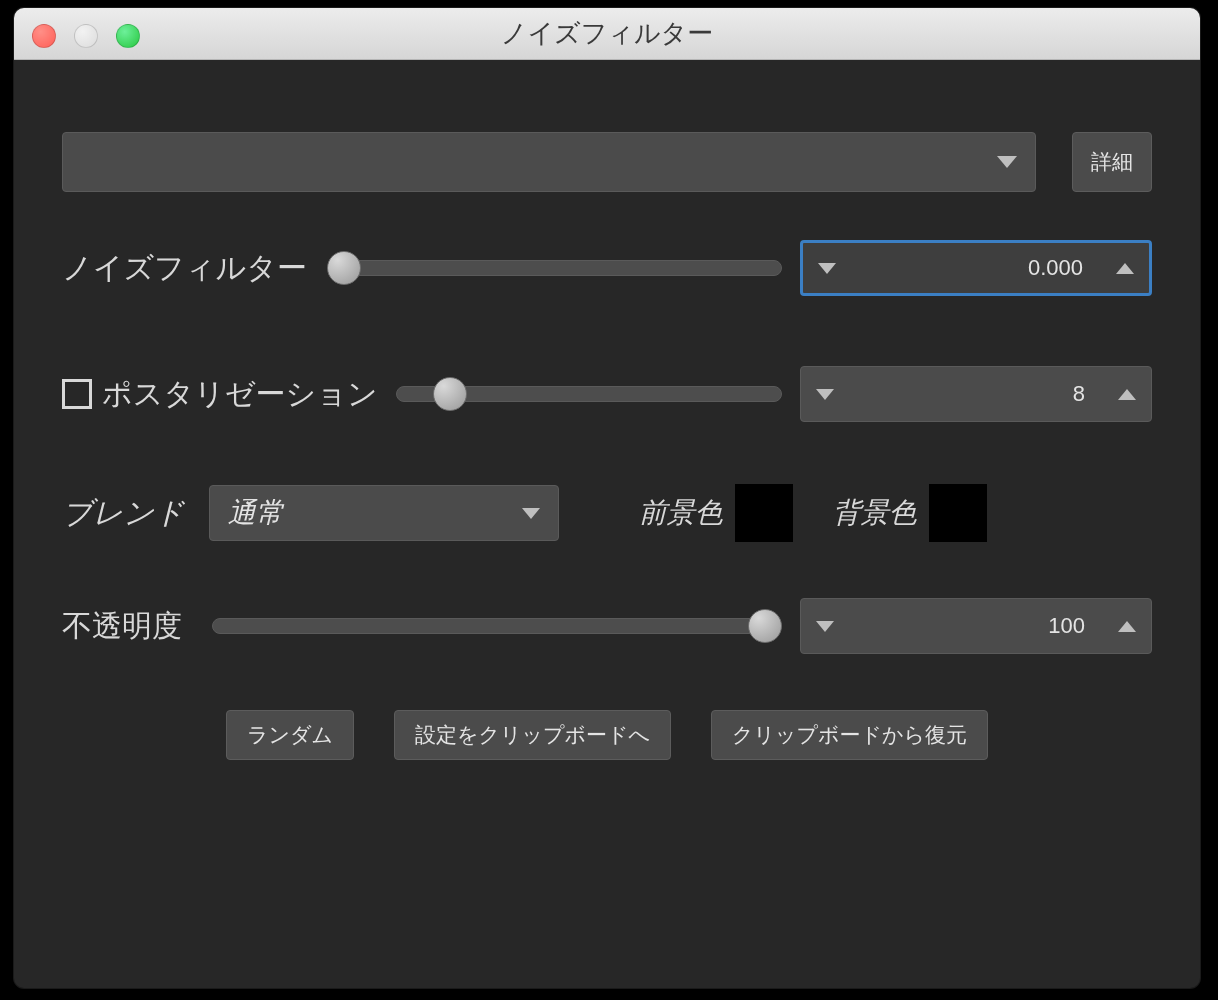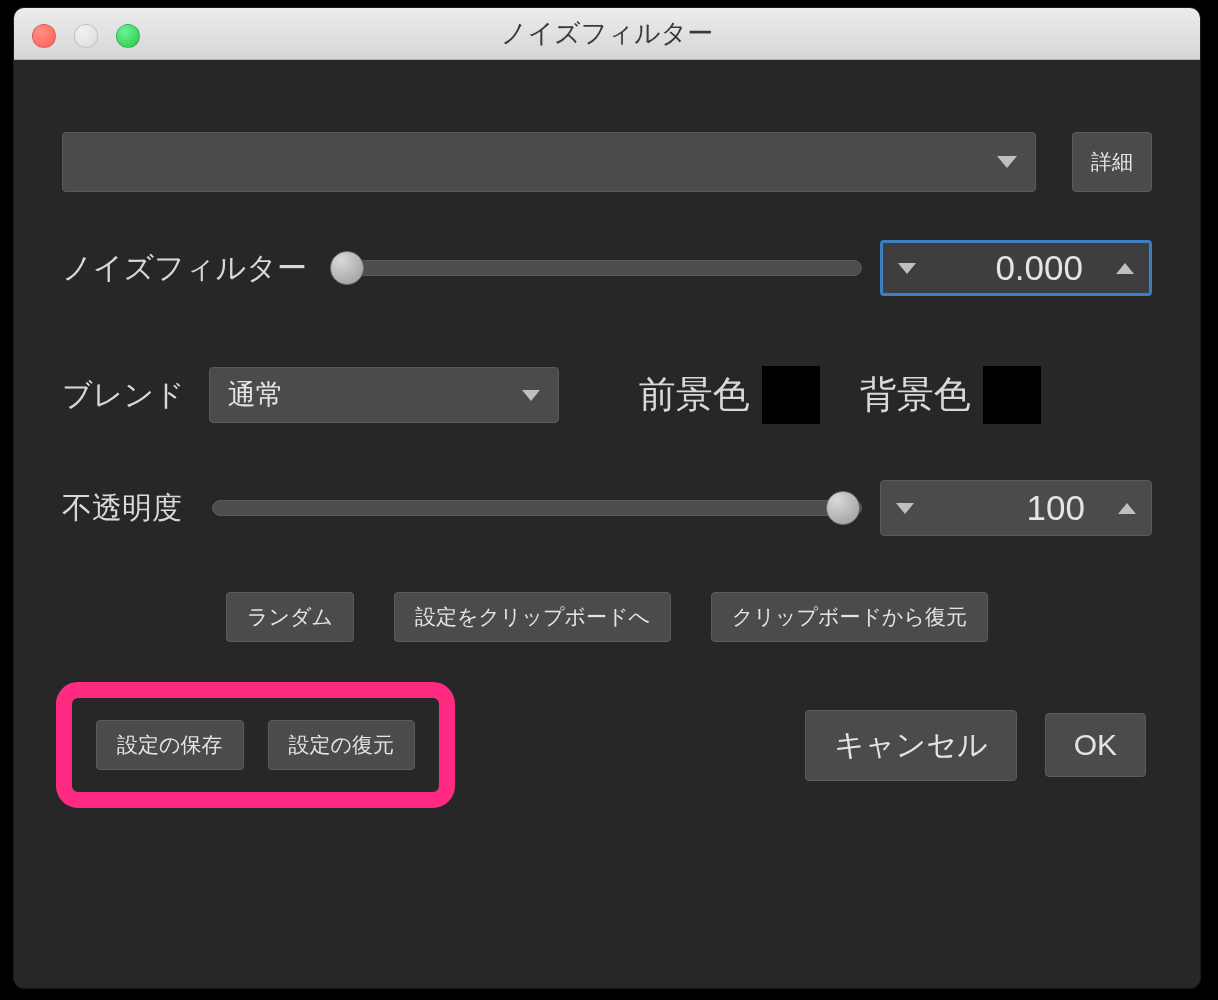--- a/index.html
+++ b/index.html
@@ -46,43 +46,43 @@
     position: absolute; left: 0; right: 0; height: 16px; top: 50%; transform: translateY(-50%);
     background: #4d4d4d; border-radius: 8px; border: 1px solid #5a5a5a;
   }
   .thumb {
     position: absolute; width: 34px; height: 34px; border-radius: 50%;
     background: radial-gradient(circle at 30% 25%, #d9d9d9, #989898);
     top: 50%; transform: translate(-50%,-50%);
     border: 1px solid #6e6e6e;
   }
   .spin {
-    width: 272px; height: 56px; background: #4b4b4b; border: 1px solid #5a5a5a;
+    width: 352px; height: 56px; background: #4b4b4b; border: 1px solid #5a5a5a;
     border-radius: 4px; display: flex; align-items: center;
-    color: #e4e4e4; font-size: 35px;
+    color: #e4e4e4; font-size: 22px;
   }
   .spin.focused { border: 3px solid #3b7fc4; background: #3e3e3e; }
   .spin .dec, .spin .inc {
     width: 48px; height: 100%; display: flex; align-items: center; justify-content: center;
     cursor: pointer; color: #c0c0c0;
   }
   .spin .val { flex: 1; text-align: right; padding-right: 18px; }
   .mini-caret-down { width:0;height:0;border-left:9px solid transparent;border-right:9px solid transparent;border-top:11px solid #bfbfbf; }
   .mini-caret-up { width:0;height:0;border-left:9px solid transparent;border-right:9px solid transparent;border-bottom:11px solid #bfbfbf; }
   .checkbox {
     width: 30px; height: 30px; border: 3px solid #d8d8d8; margin-right: 10px; flex-shrink: 0;
   }
   .blend-select {
     width: 350px; height: 56px; background: #4b4b4b; border:1px solid #5a5a5a;
     border-radius: 4px; display: flex; align-items: center; padding: 14px 18px;
     margin-left: 24px; margin-right: 40px;
   }
   .blend-select .sel { flex:1; font-size: 28px; color:#e4e4e4; }
   .swatch { width: 58px; height: 58px; background:#000; margin-left: 12px; }
-  .color-lbl { font-size: 37px; color:#d8d8d8; margin-left: 40px; }
+  .color-lbl { font-size: 28px; color:#d8d8d8; margin-left: 40px; }
   .button-row { display: flex; gap: 40px; justify-content: center; margin-top: 20px; margin-bottom: 40px; align-items: center; }
   .footer-row { display: flex; align-items: center; margin-top: 32px; }
   .highlight-group {
     border: 16px solid #ff2a82; border-radius: 22px;
     padding: 22px 24px; display: inline-flex; gap: 24px;
     margin-left: -6px;
   }
   .footer-right { margin-left: auto; display: flex; gap: 28px; align-items: center; padding-right: 6px; }
   .btn.big { font-size: 30px; padding: 14px 28px; }
 </style>
@@ -120,22 +120,39 @@
         <div class="dec">
             <div class="mini-caret-down"></div>
           </div>
         <div class="val">0.000</div>
         <div class="inc">
             <div class="mini-caret-up"></div>
           </div>
       </div>
     </div>
 
+    <div class="row" style="margin-bottom:62px;">
+      <div class="checkbox"></div>
+      <span class="label">ポスタリゼーション</span>
+      <div class="slider" style="margin-left:18px;">
+        <div class="track"></div>
+        <div class="thumb" style="left:14%;"></div>
+      </div>
+      <div class="spin">
+        <div class="dec">
+            <div class="mini-caret-down"></div>
+          </div>
+        <div class="val">8</div>
+        <div class="inc">
+            <div class="mini-caret-up"></div>
+          </div>
+      </div>
+    </div>
 
-    <div class="row" style="margin-bottom:56px;">
+    <div class="row" style="margin-bottom:56px;font-style:italic;">
       <span class="label">ブレンド</span>
       <div class="blend-select">
         <span class="sel">通常</span>
         <div class="caret-down" style="border-top-width:11px;border-left-width:9px;border-right-width:9px;"></div>
       </div>
       <span class="color-lbl">前景色</span>
       <div class="swatch"></div>
       <span class="color-lbl">背景色</span>
       <div class="swatch"></div>
     </div>
@@ -162,33 +179,15 @@
         <span>ランダム</span>
       </button>
       <button class="btn">
         <span>設定をクリップボードへ</span>
       </button>
       <button class="btn">
         <span>クリップボードから復元</span>
       </button>
     </div>
 
-    <div class="footer-row">
-      <div class="highlight-group">
-        <button class="btn">
-          <span>設定の保存</span>
-        </button>
-        <button class="btn">
-          <span>設定の復元</span>
-        </button>
-      </div>
-      <div class="footer-right">
-        <button class="btn big">
-          <span>キャンセル</span>
-        </button>
-        <button class="btn big">
-          <span>OK</span>
-        </button>
-      </div>
-    </div>
 
   </div>
 </div>
 
 </body></html>

